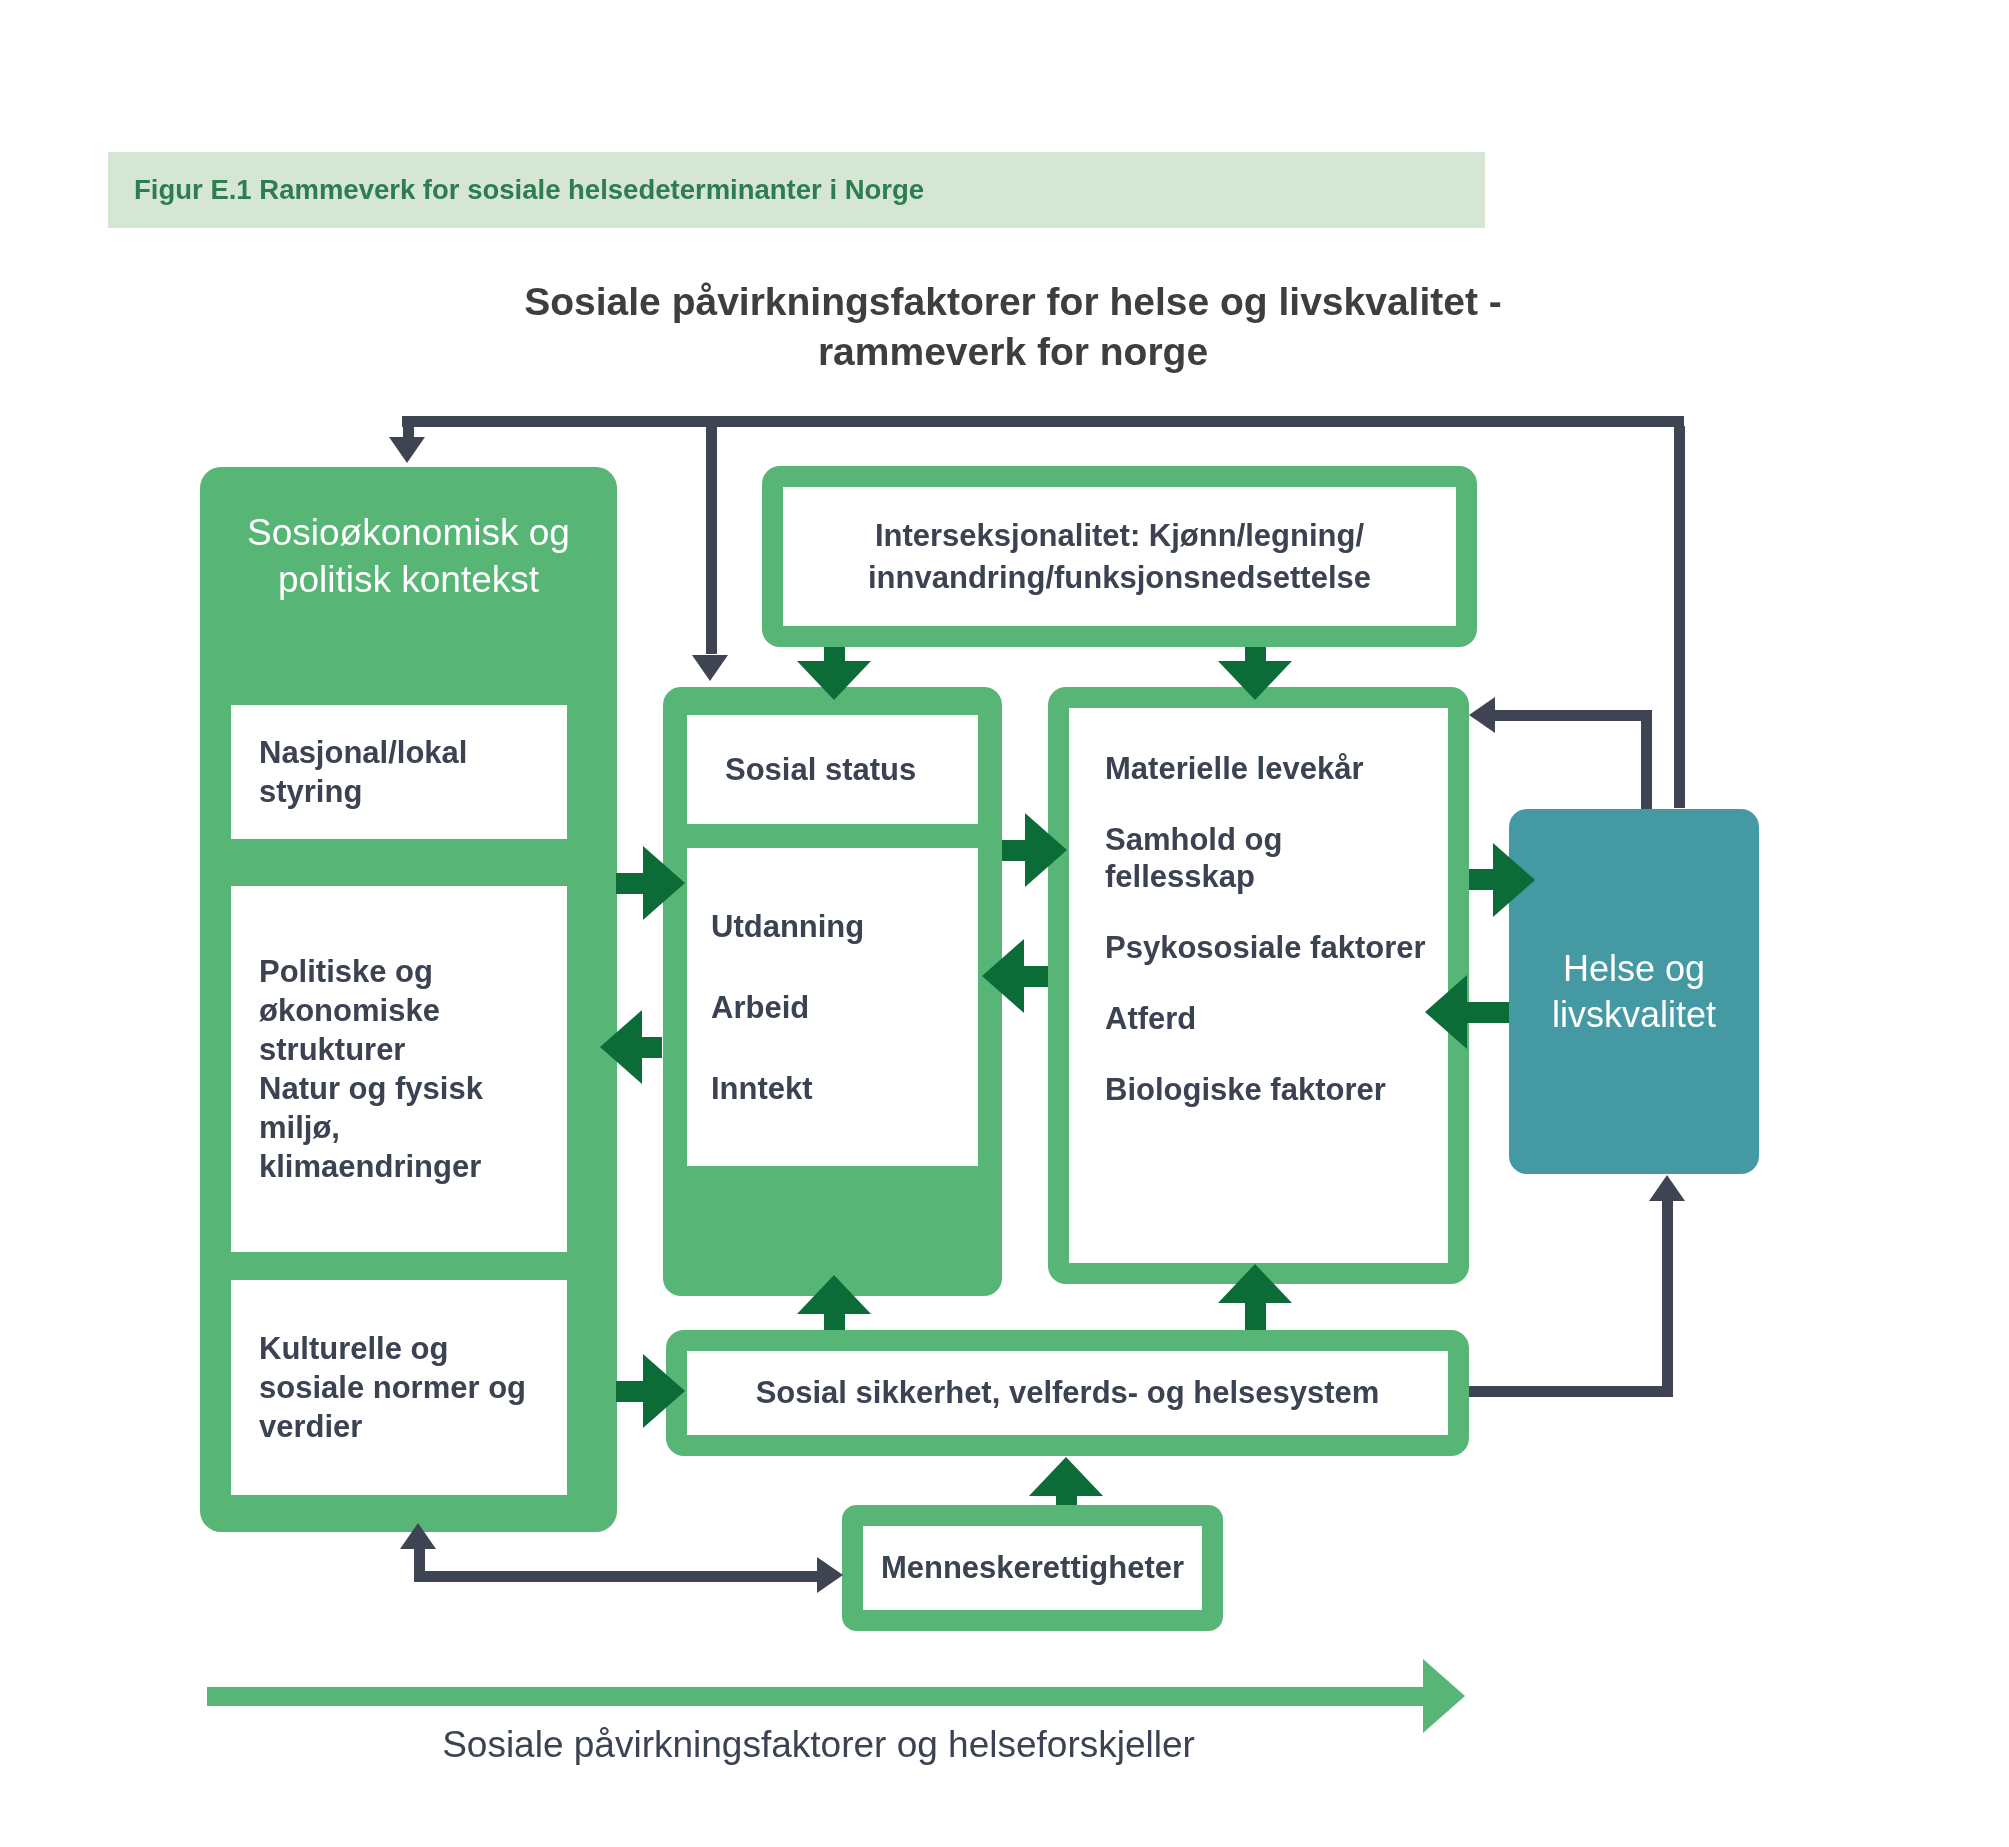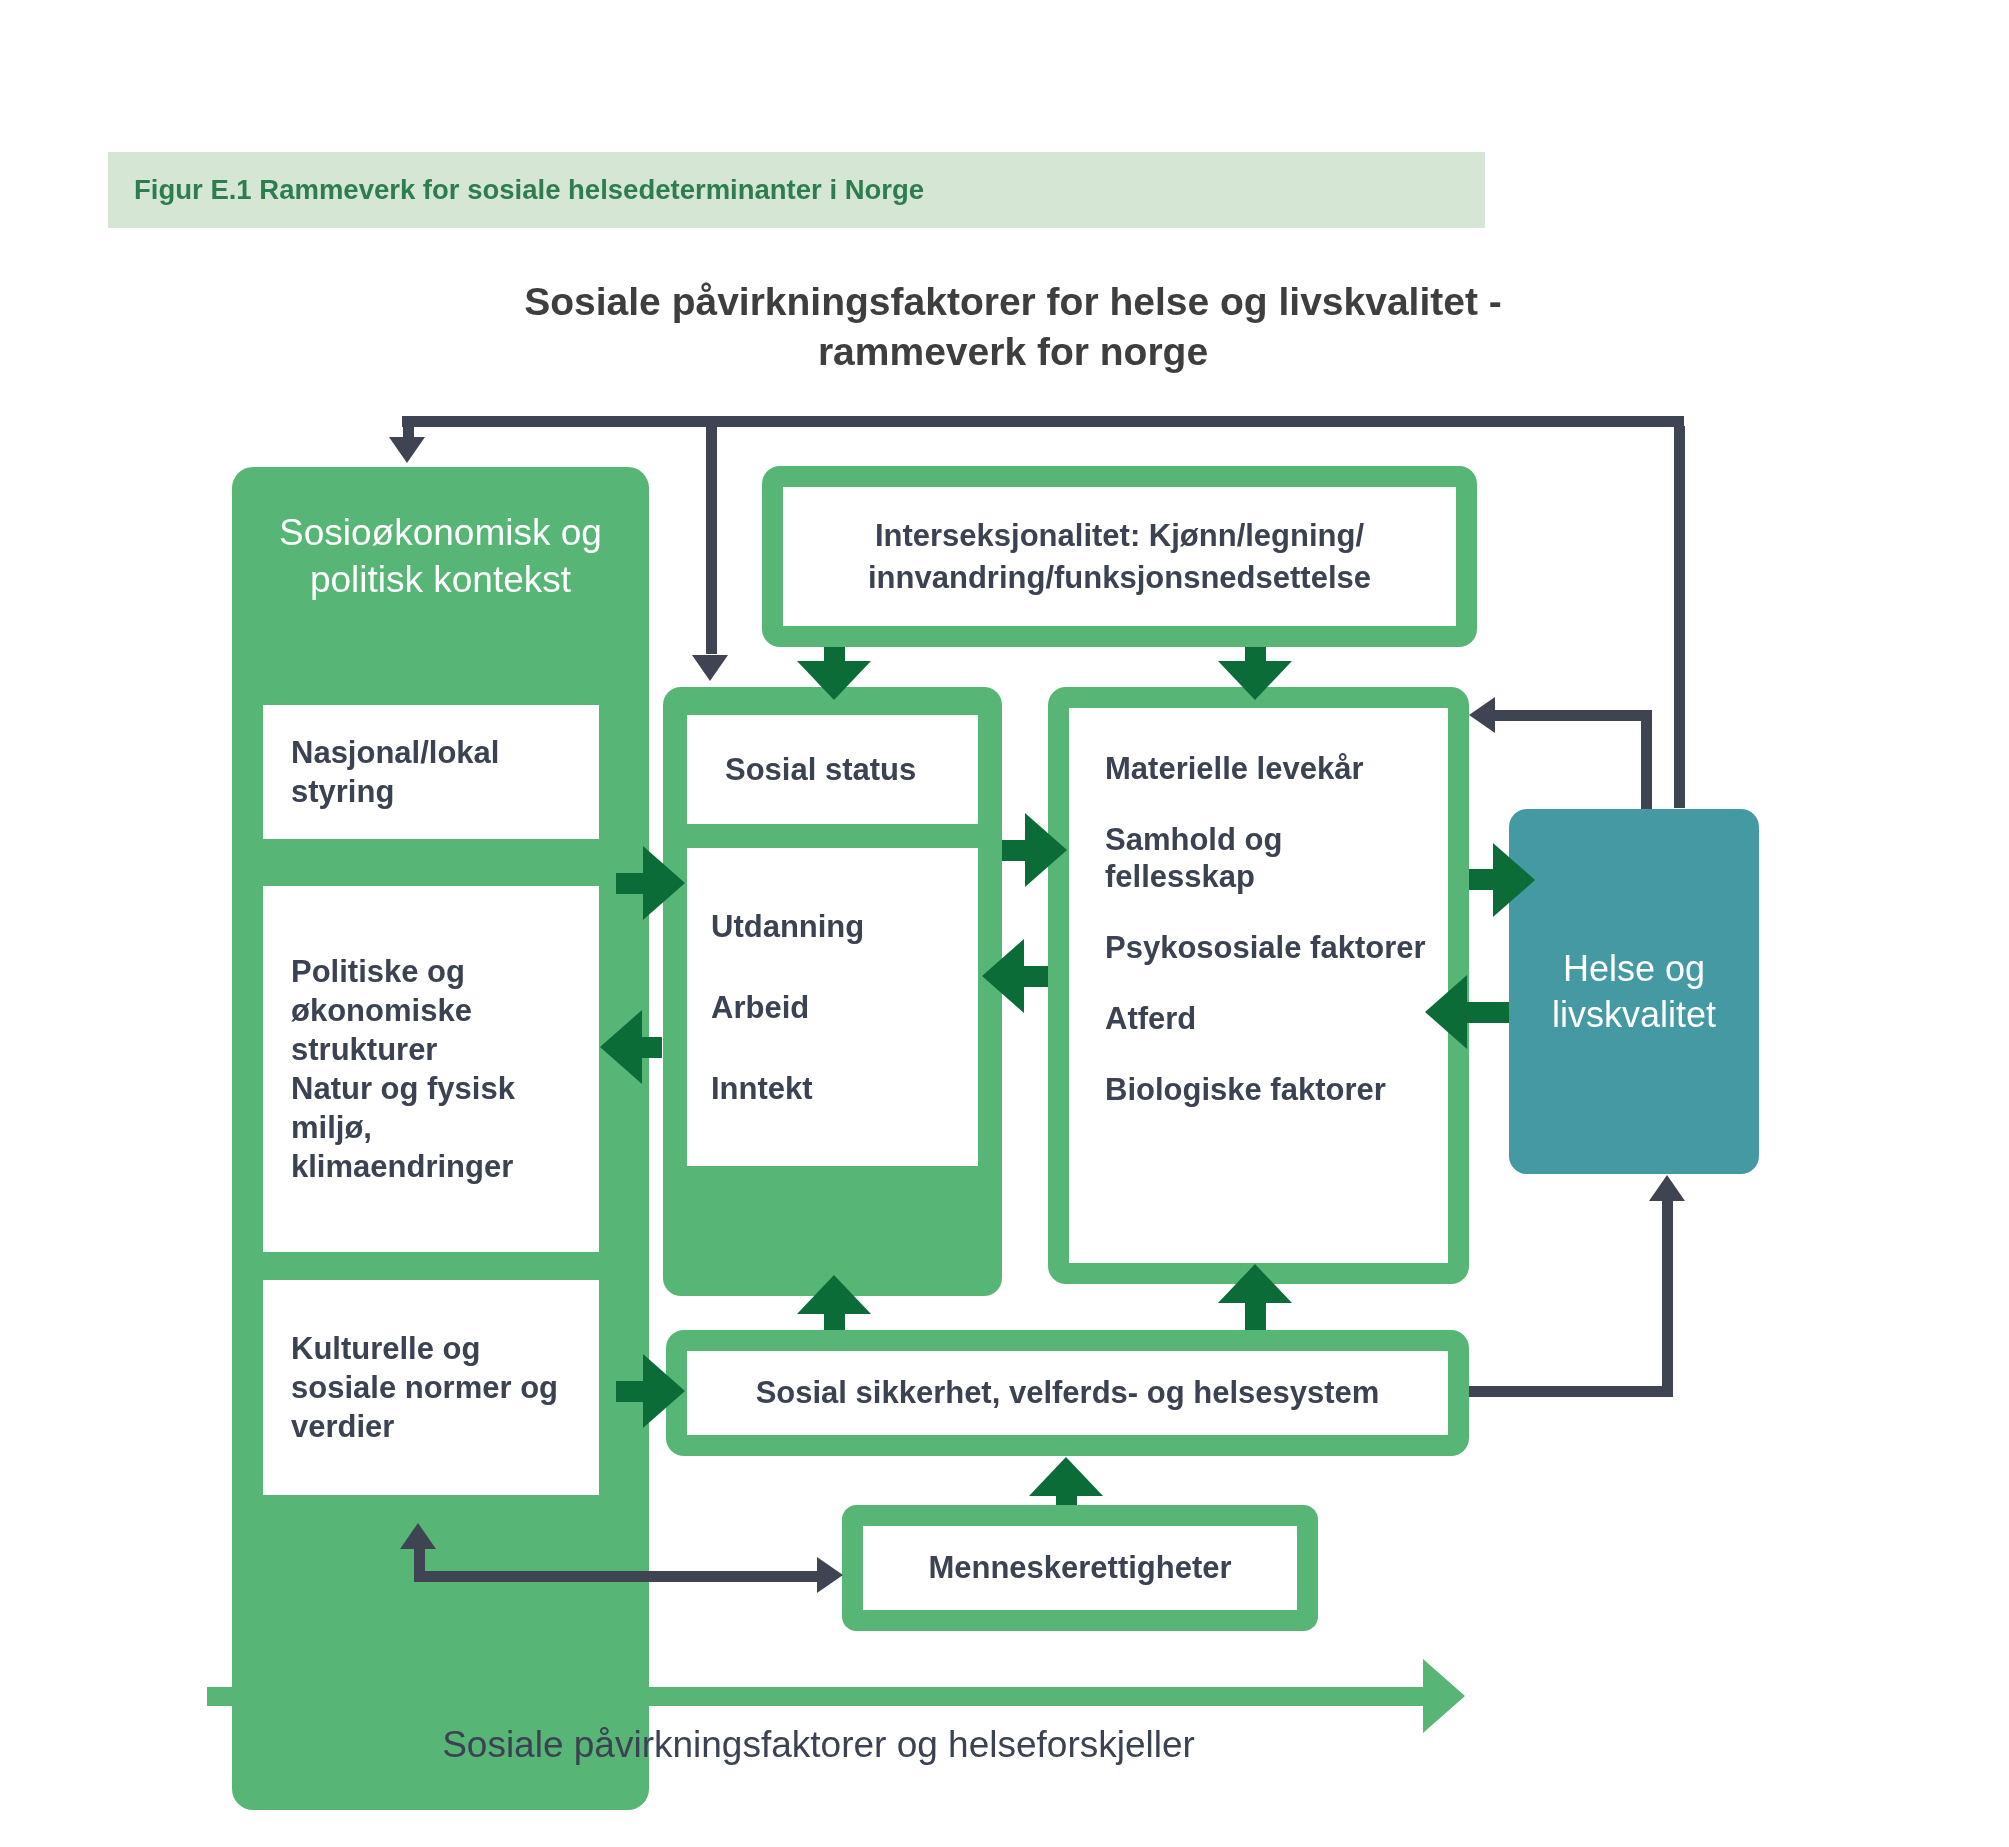--- a/index.html
+++ b/index.html
@@ -23,21 +23,21 @@
     left:108px;top:152px;width:1377px;height:76px;
     background:var(--banner-bg);display:flex;align-items:center;
     padding-left:26px;font-size:27.5px;font-weight:700;color:var(--banner-text);
   }
   .main-title{
     left:235px;top:277px;width:1556px;text-align:center;
     font-size:39px;font-weight:700;color:var(--title-gray);line-height:50px;
   }
   .gbox{background:var(--green);border-radius:18px;}
   .wbox{background:#ffffff;color:var(--text-dark);font-weight:700;font-size:31px;line-height:39px;}
-  .context-box{left:200px;top:467px;width:417px;height:1343px;border-radius:21px;margin-left:32px;}
+  .context-box{left:200px;top:467px;width:417px;height:1065px;border-radius:21px;}
   .context-title{
     left:16px;top:42px;width:385px;text-align:center;color:#ffffff;
     font-size:37px;font-weight:400;line-height:47px;
   }
   .context-item{left:31px;width:336px;display:flex;flex-direction:column;justify-content:center;padding:0 28px;}
   .inter-box{left:762px;top:466px;width:715px;height:181px;}
   .inner{position:absolute;left:21px;top:21px;right:21px;bottom:21px;background:#ffffff;}
   .inter-inner{display:flex;flex-direction:column;justify-content:center;text-align:center;
     font-size:31px;font-weight:700;color:var(--text-dark);line-height:42px;}
   .pos-box{left:663px;top:687px;width:339px;height:609px;}
@@ -47,21 +47,21 @@
   .factors-inner{display:flex;flex-direction:column;gap:34px;padding:42px 13px 0 36px;
     font-size:31px;font-weight:700;color:var(--text-dark);line-height:37px;}
   .health-box{
     left:1509px;top:809px;width:250px;height:365px;background:var(--teal);border-radius:18px;
     display:flex;align-items:center;justify-content:center;text-align:center;
     color:#ffffff;font-size:36px;font-weight:400;line-height:46px;padding:0 11.3px;
   }
   .welfare-box{left:666px;top:1330px;width:803px;height:126px;}
   .welfare-inner{display:flex;align-items:center;justify-content:center;
     font-size:31px;font-weight:700;color:var(--text-dark);}
-  .rights-box{left:842px;top:1505px;width:476px;height:126px;border-radius:14.6px;}
+  .rights-box{left:842px;top:1505px;width:381px;height:126px;border-radius:14.6px;}
   .bottom-label{
     left:211px;top:1724px;width:1215px;text-align:center;
     font-size:37px;font-weight:400;color:var(--text-dark);
   }
   
   .nv{background:var(--navy);}
   .dg{background:var(--dark-green);}
   .lg{background:var(--green);}
   .ah{position:absolute;width:0;height:0;border-style:solid;border-color:transparent;}
   .nv-down{border-width:26px 18.6px 0 18.6px;border-top-color:var(--navy);}

